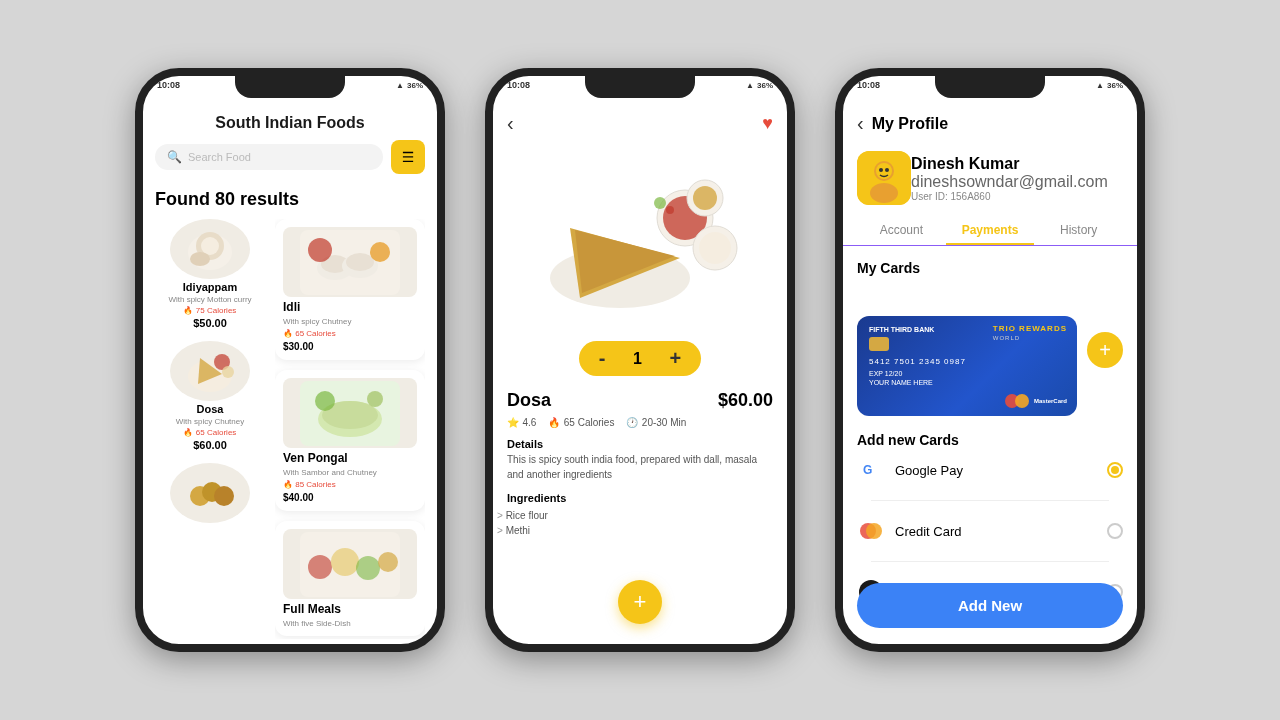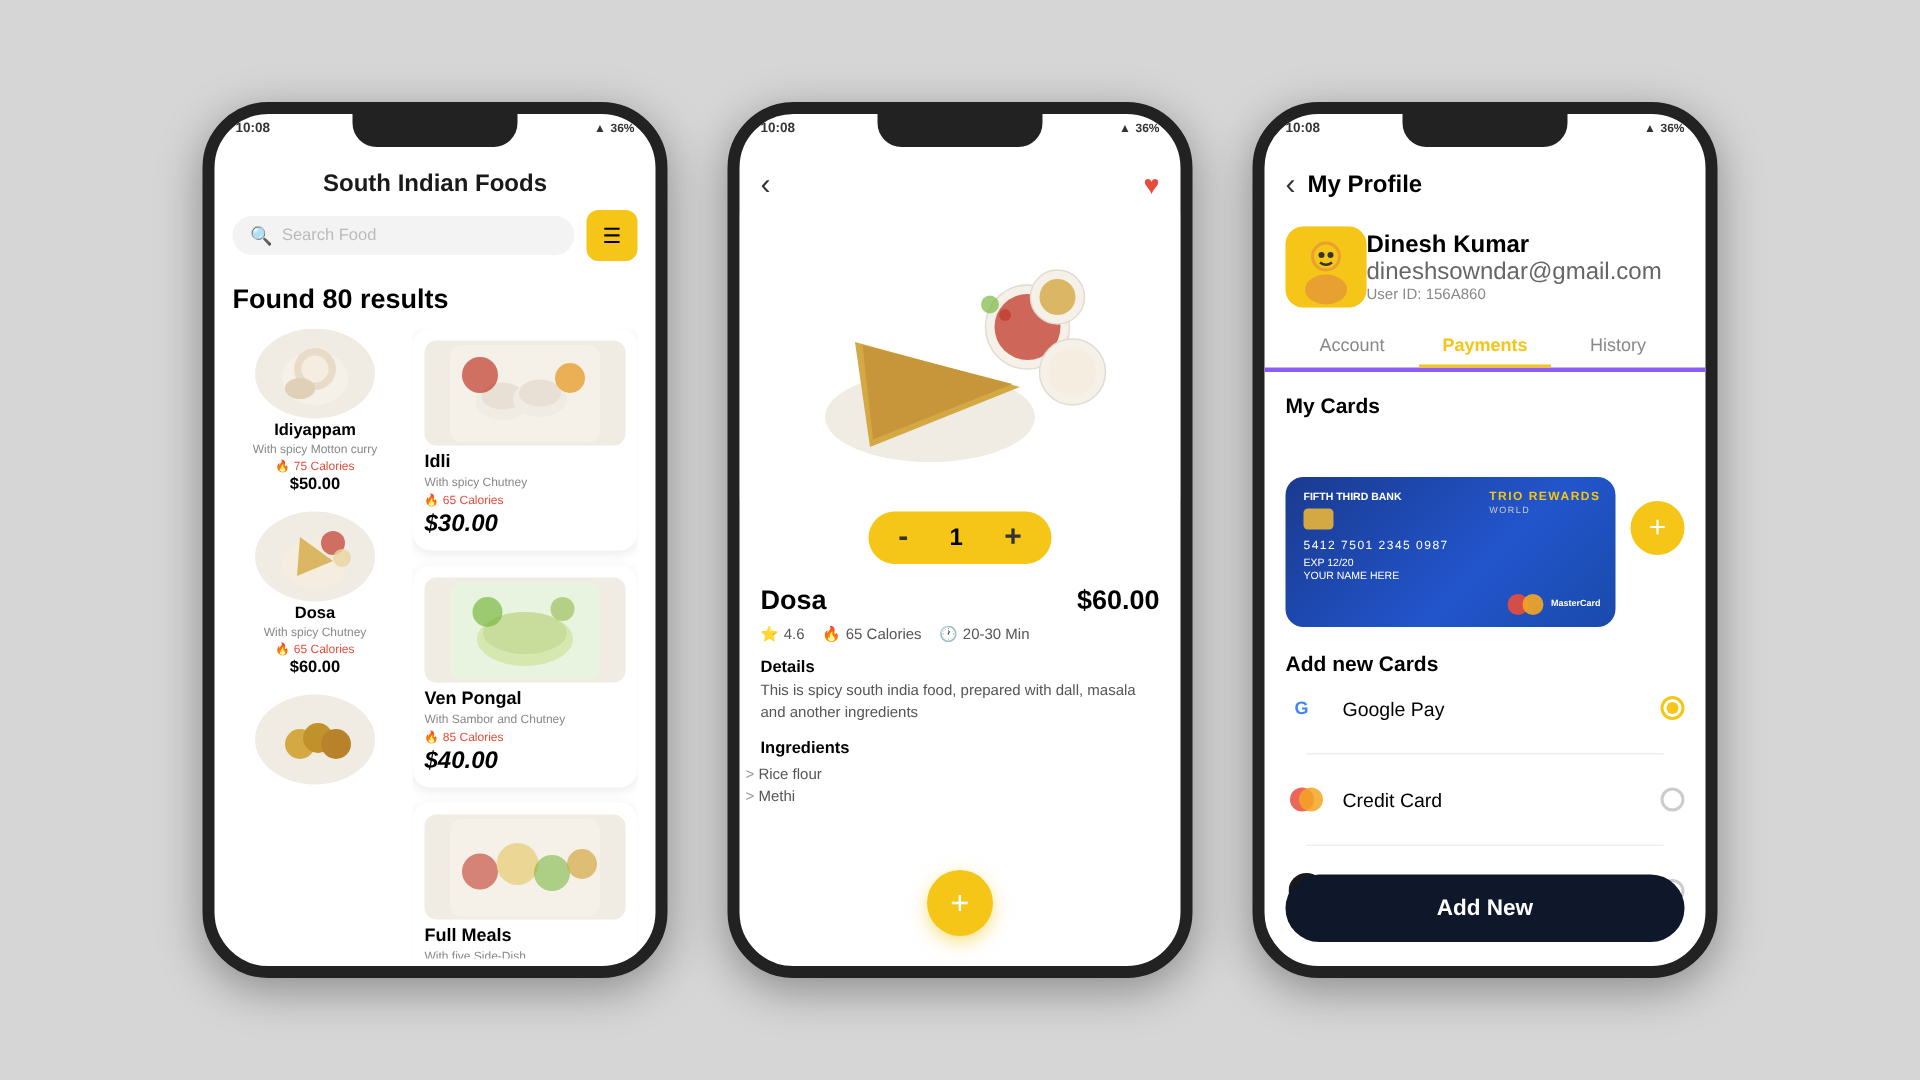--- a/index.html
+++ b/index.html
@@ -178,21 +178,21 @@
       height: 70px;
       border-radius: 8px;
       background: #f0ece4;
       overflow: hidden;
       display: flex;
       align-items: center;
       justify-content: center;
     }
     .p1-card-name { font-size: 12px; font-weight: 700; }
     .p1-card-desc { font-size: 8px; color: #888; }
-    .p1-card-price { font-size: 16px; font-weight: 700; font-style: italic; }
+    .p1-card-price { font-size: 10px; font-weight: 700; }
 
     
     .p2-back {
       padding: 8px 14px;
       font-size: 16px;
       color: #333;
       display: flex;
       justify-content: space-between;
       align-items: center;
     }
@@ -295,21 +295,21 @@
       justify-content: center;
       font-size: 28px;
       overflow: hidden;
     }
     .p3-user-info {}
     .p3-user-name { font-size: 16px; font-weight: 700; }
     .p3-user-email { font-size: 16px; color: #666; }
     .p3-user-id { font-size: 10px; color: #888; }
     .p3-tabs {
       display: flex;
-      border-bottom: 3px solid #8b5cf6;
+      border-bottom: 1px solid #8b5cf6;
       padding: 0 14px;
       margin-bottom: 10px;
     }
     .p3-tab {
       flex: 1;
       text-align: center;
       font-size: 12px;
       padding: 6px 0;
       color: #888;
       cursor: pointer;
@@ -449,21 +449,21 @@
       background: #f5c518;
     }
     .radio-btn.unselected {
       border-color: #ccc;
     }
     .p3-add-new-btn {
       position: absolute;
       bottom: 16px;
       left: 14px;
       right: 14px;
-      background: #0f172a;
+      background: #3b82f6;
       border-radius: 25px;
       padding: 14px;
       text-align: center;
       font-size: 15px;
       font-weight: 700;
       color: #fff;
       cursor: pointer;
     }
 
     

